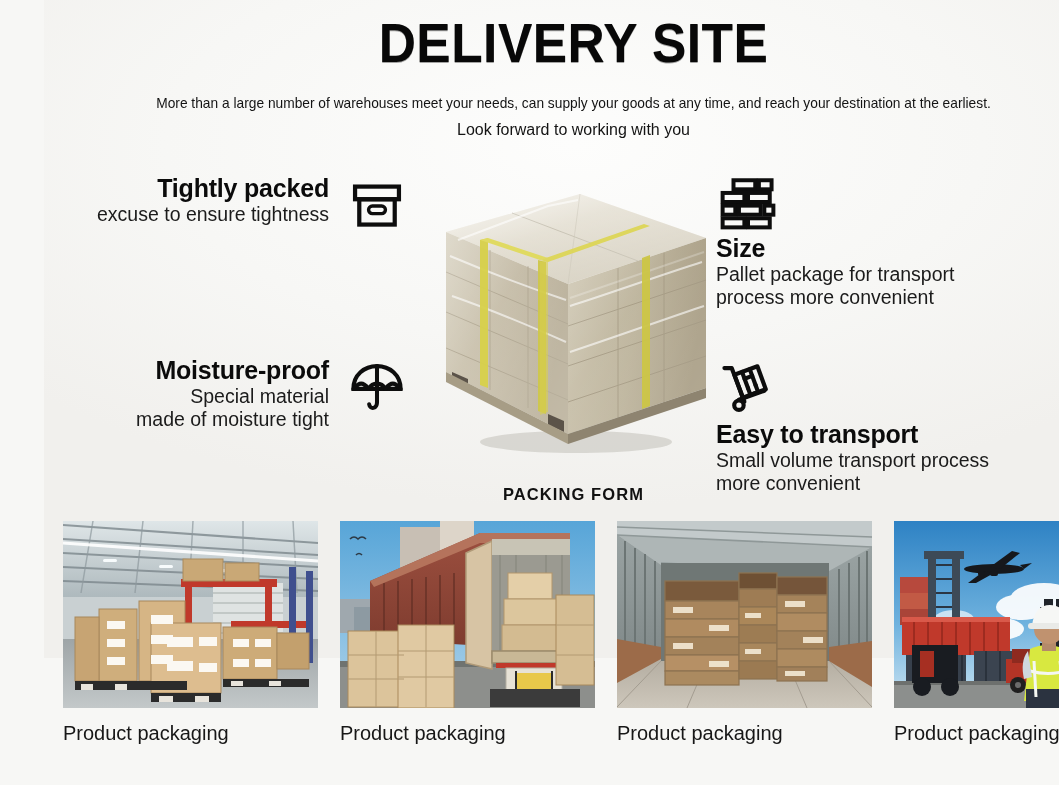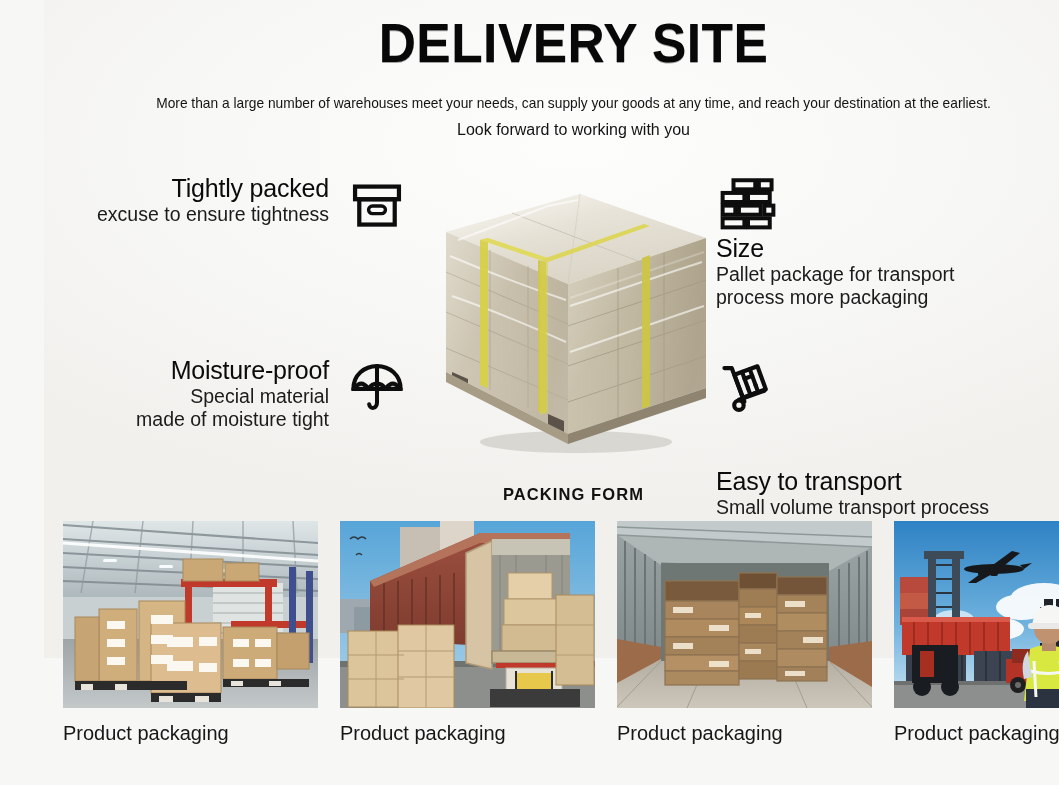--- a/index.html
+++ b/index.html
@@ -71,21 +71,21 @@
     flex-direction: row;
     text-align: right;
   }
   .feature.right {
     flex-direction: column;
     text-align: left;
   }
   .feat-text { }
   .feat-title {
     font-size: 25px;
-    font-weight: normal;
+    font-weight: bold;
     line-height: 1.14;
     letter-spacing: -0.2px;
     color: #0b0b0b;
   }
   .feat-desc {
     font-size: 19.5px;
     line-height: 1.22;
     color: #1b1b1b;
     font-weight: 400;
   }
@@ -96,21 +96,21 @@
     display: flex;
     align-items: center;
     justify-content: center;
   }
   .feature.left .feat-icon { margin-left: 16px; }
   .feature.right .feat-icon { margin-right: 12px; }
 
   .f-tight  { top: 14px;  right: 694px; }
   .f-size   { top: 10px;  left: 672px;  }
   .f-moist  { top: 196px; right: 694px; }
-  .f-easy   { top: 196px; left: 672px; gap: 47px;  }
+  .f-easy   { top: 196px; left: 672px;  }
 
   
   .pallet {
     position: absolute;
     left: 384px;
     top: 176px;
     width: 288px;
     height: 280px;
   }
   .pallet svg { display: block; }
@@ -195,21 +195,21 @@
             <rect x="22" y="36" width="24" height="10"></rect>
             <rect x="50" y="36" width="10" height="10"></rect>
             <rect x="4" y="50" width="24" height="10"></rect>
             <rect x="32" y="50" width="24" height="10"></rect>
           </g>
         </svg>
       </div>
       <div class="feat-text">
         <div class="feat-title">Size</div>
         <div class="feat-desc">Pallet package for transport</div>
-        <div class="feat-desc">process more packaging</div>
+        <div class="feat-desc">process more convenient</div>
       </div>
     </div>
 
     <div class="feature left f-moist">
       <div class="feat-text">
         <div class="feat-title">Moisture-proof</div>
         <div class="feat-desc">Special material</div>
         <div class="feat-desc">made of moisture tight</div>
       </div>
       <div class="feat-icon">

